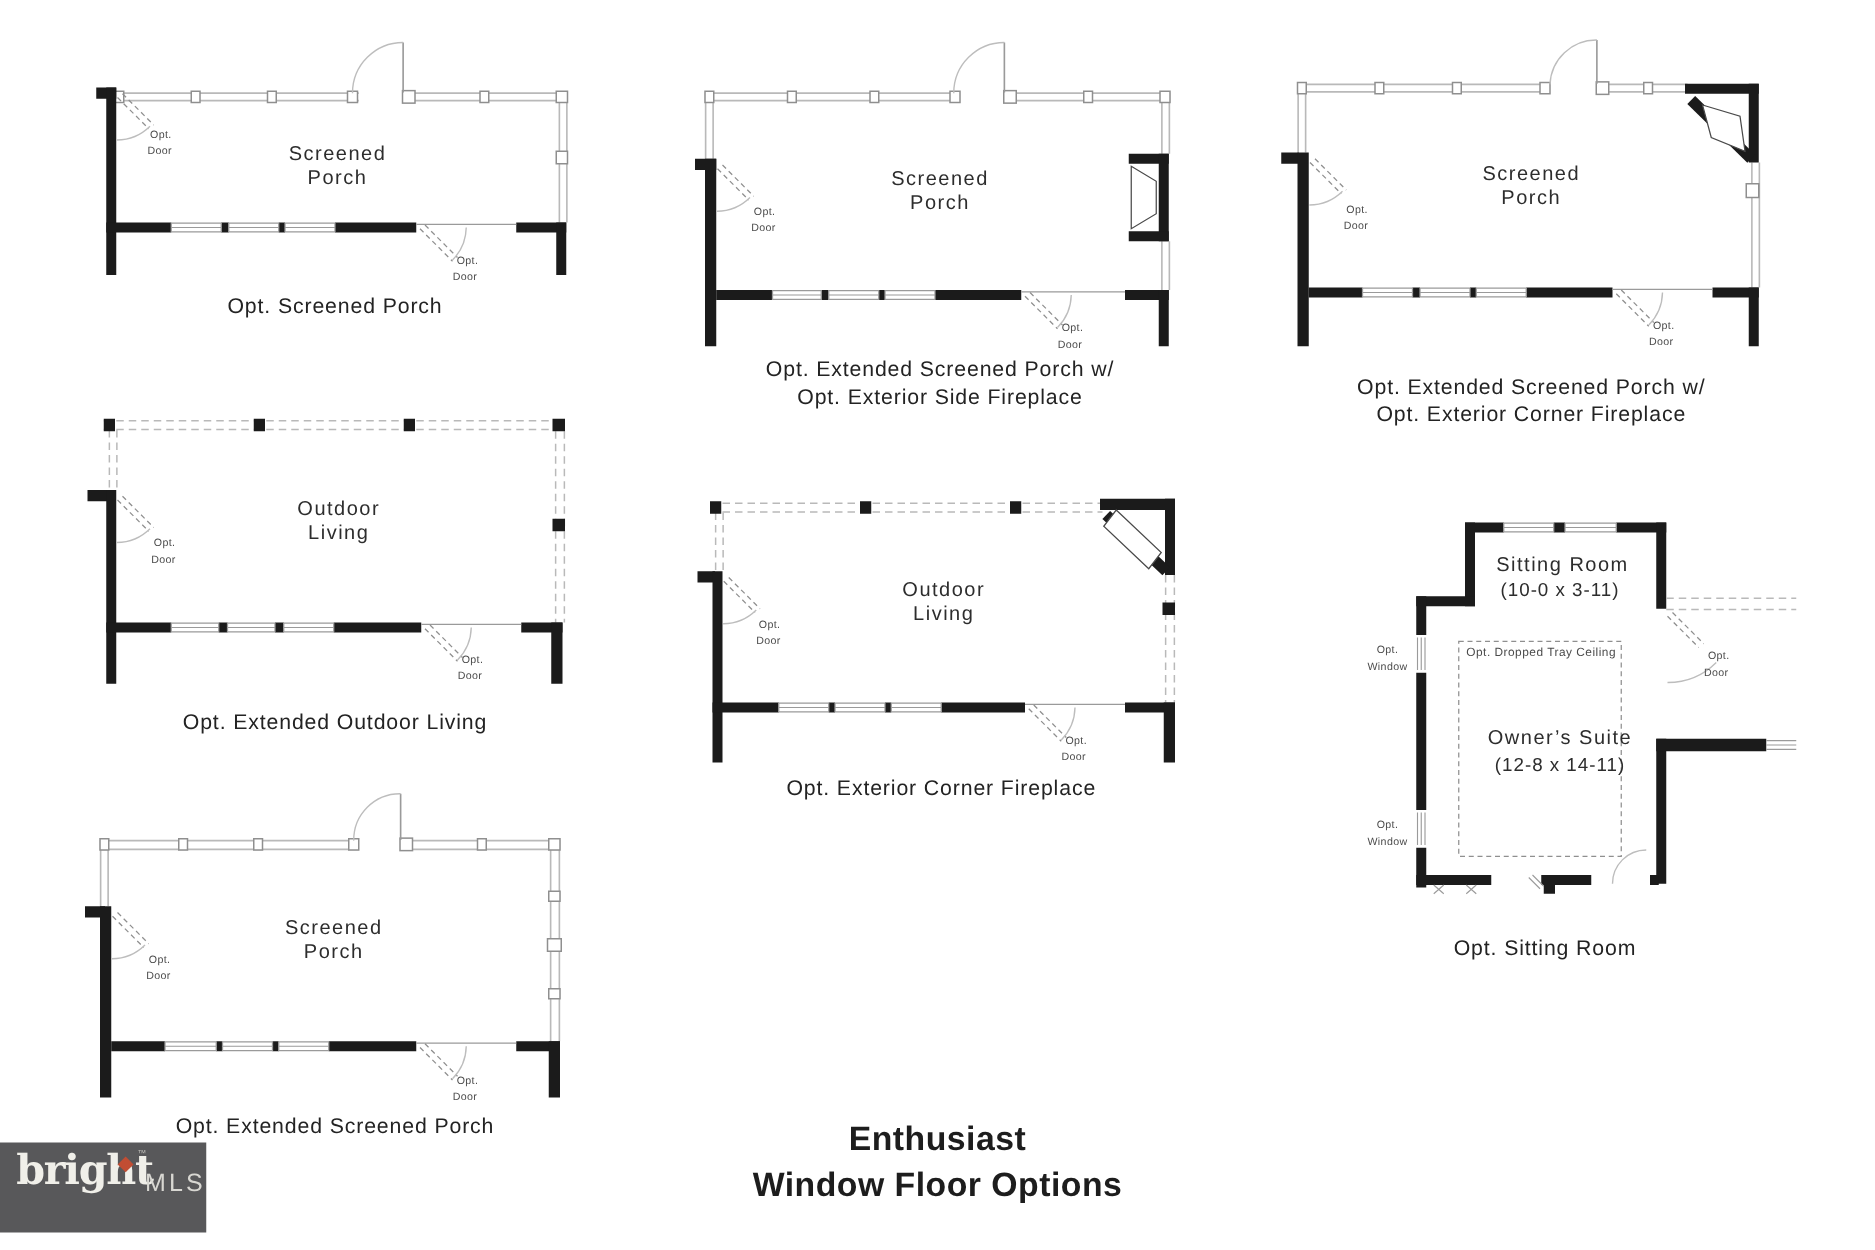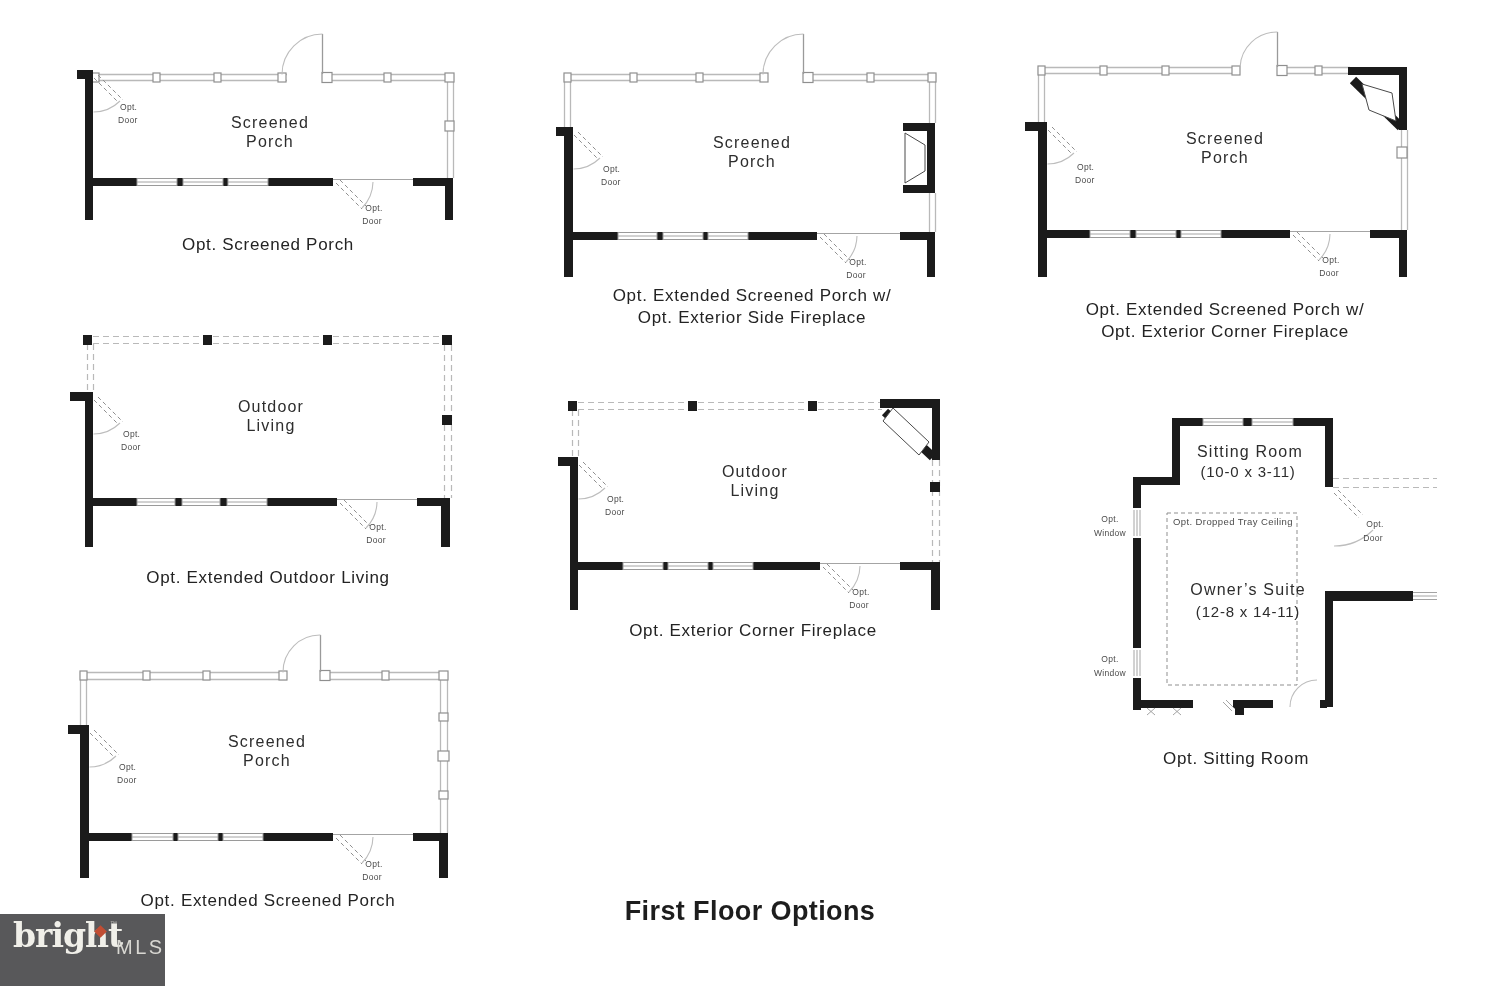--- a/index.html
+++ b/index.html
@@ -503,21 +503,22 @@
     <text class="sm" x="314" y="239">Opt.</text>
     <text class="sm" x="312" y="252">Door</text>
   </g>
   <text class="room-label" x="207" y="119">Screened</text>
   <text class="room-label" x="207" y="138">Porch</text>
   <text class="cap" x="208" y="278">Opt. Extended Screened Porch</text>
 </svg>
 </div>
 
 <div class="title">
-  <div>First Floor Options</div>
+  <div>Enthusiast</div>
+  <div>Window Floor Options</div>
 </div>
 
 <div class="wm" style="background-color: rgb(88, 88, 90);">
   <span class="wm-brand">bright</span>
   <span class="wm-diamond" style="background-color: rgb(193, 77, 51);"></span>
   <span class="wm-tm">™</span>
   <span class="wm-mls">MLS</span>
 </div>
 
 </body></html>

